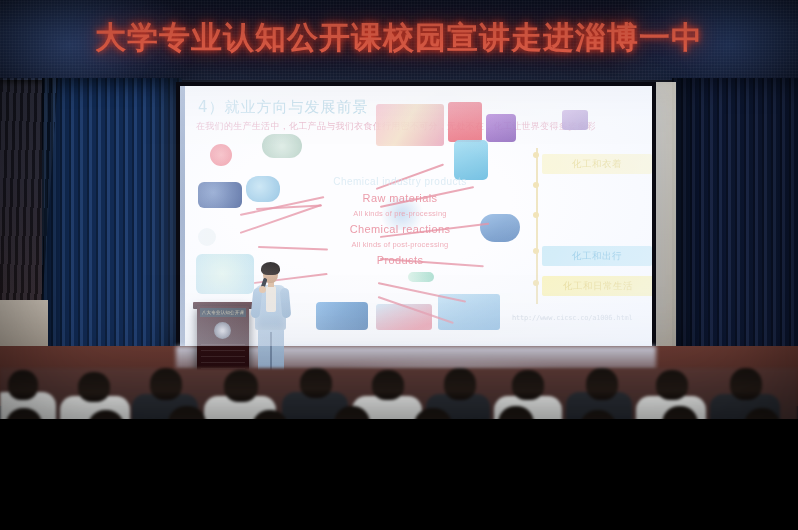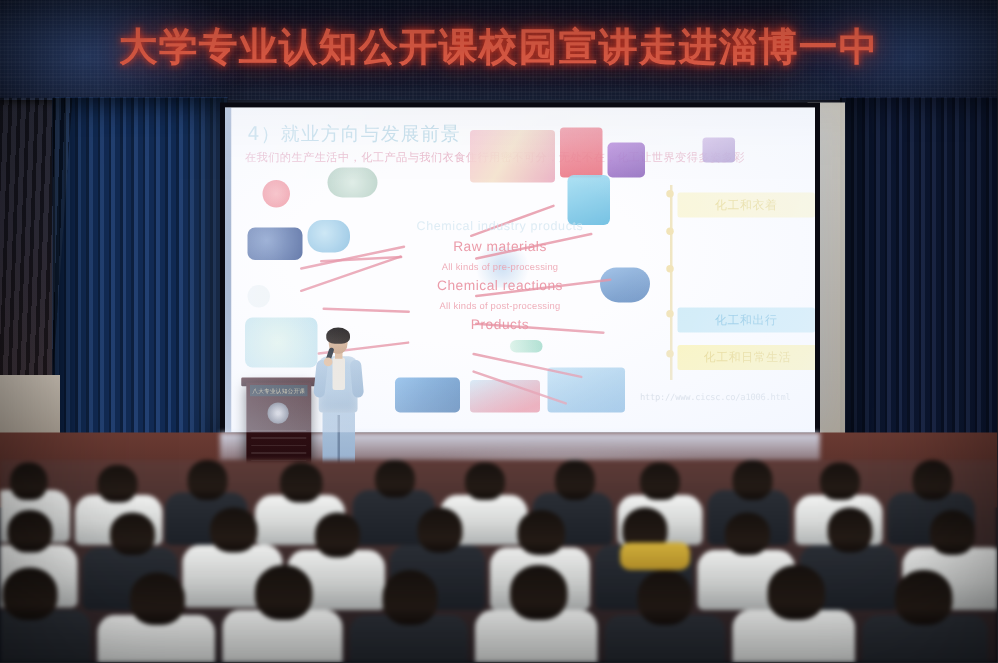--- a/index.html
+++ b/index.html
@@ -1,17 +1,17 @@
 <!DOCTYPE html>
 <html><head>
 <meta charset="utf-8">
 <style>
   html,body{margin:0;padding:0;background:#000;}
   body{font-family:"Liberation Sans","DejaVu Sans",sans-serif;}
-  #scene{position:relative;width:798px;height:530px;overflow:hidden;background:#0a0d18;}
+  #scene{position:relative;width:798px;height:419px;overflow:hidden;background:#0a0d18;}
 
   
   .wall{position:absolute;left:0;top:0;width:798px;height:400px;
         background:linear-gradient(180deg,#1b1f2e 0%,#262433 45%,#3b2a2c 100%);}
 
   
   .led-frame{position:absolute;left:0;top:0;width:798px;height:80px;
         background:linear-gradient(180deg,#0d1426 0%,#111a31 40%,#0b1020 100%);
         box-shadow:0 2px 6px rgba(0,0,0,.8);overflow:hidden;}
   .led-grid{position:absolute;inset:0;

